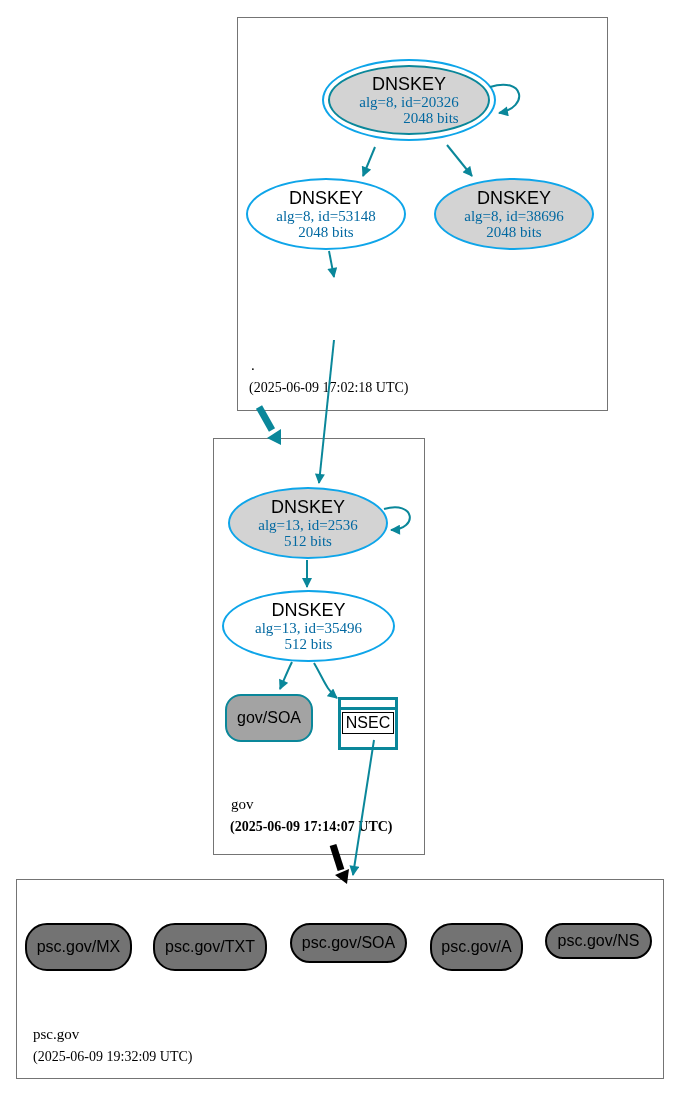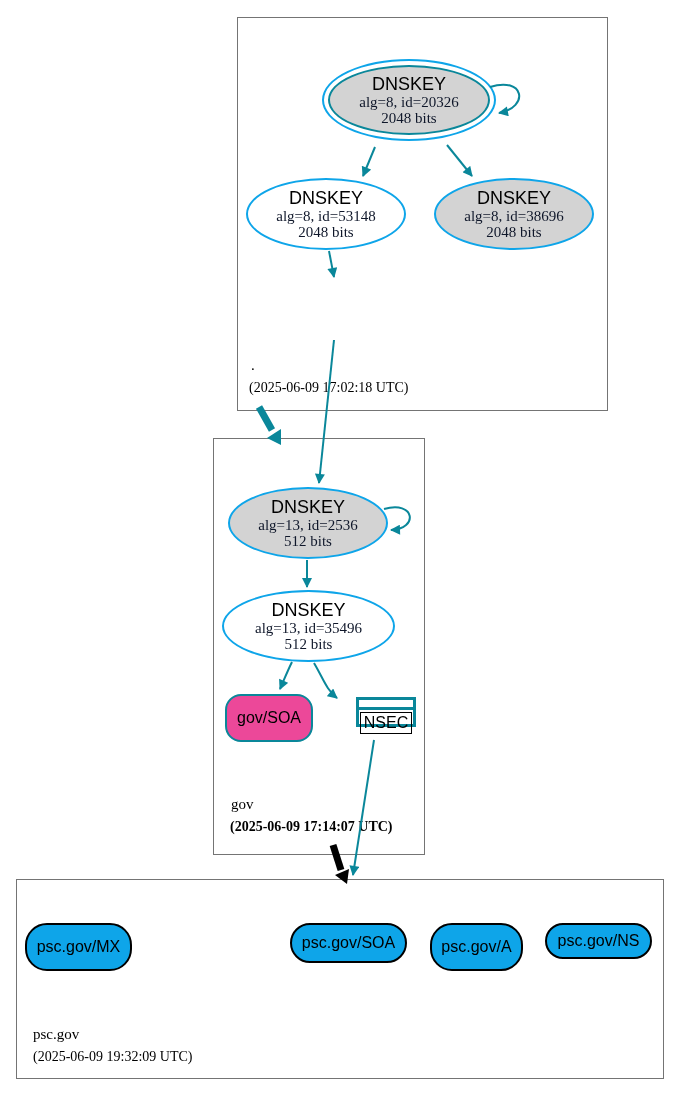--- a/index.html
+++ b/index.html
@@ -12,25 +12,25 @@
              font-size:14px;color:#000000;white-space:nowrap;}
   .ellipse{position:absolute;border:2px solid #0ea5e9;border-radius:50%;background:#fff;
            display:flex;flex-direction:column;align-items:center;justify-content:center;
            text-align:center;box-sizing:border-box;}
   .ellipse.gray{background:#d3d3d3;}
   .inner-ellipse{position:absolute;left:4px;top:4px;right:4px;bottom:4px;
                  border:2px solid #0a879a;border-radius:50%;background:#d3d3d3;
                  display:flex;flex-direction:column;align-items:center;justify-content:center;
                  text-align:center;box-sizing:border-box;}
   .node-title{font-family:"Liberation Sans",sans-serif;font-size:18px;line-height:20px;color:#000;}
-  .node-detail{font-family:"Liberation Serif","DejaVu Serif",serif;font-size:15px;line-height:16px;color:#0f172a;}
-  .rrset{position:absolute;border:2px solid #000;border-radius:22px;background:#0ea5e9;
+  .node-detail{font-family:"Liberation Serif","DejaVu Serif",serif;font-size:15px;line-height:16px;color:#0369a1;text-align:right;}
+  .rrset{position:absolute;border:2px solid #000;border-radius:22px;background:#737373;
          display:flex;align-items:center;justify-content:center;box-sizing:border-box;
          font-size:16px;color:#000;white-space:nowrap;}
-  .soa-node{position:absolute;border:2px solid #0a879a;border-radius:16px;background:#ec4899;
+  .soa-node{position:absolute;border:2px solid #0a879a;border-radius:16px;background:#a3a3a3;
             display:flex;align-items:center;justify-content:center;box-sizing:border-box;
             font-size:16px;color:#000;}
   .nsec-node{position:absolute;border:3px solid #0a879a;background:#fff;box-sizing:border-box;}
   .nsec-header{height:7px;border-bottom:3px solid #0a879a;}
   .nsec-body{display:flex;align-items:center;justify-content:center;height:24px;margin-top:1px;}
   .nsec-body span{border:1.5px solid #000;padding:0 3px;font-size:16px;line-height:20px;color:#000;}
   svg.edges{position:absolute;left:0;top:0;pointer-events:none;}
 </style>
 </head>
 <body>
@@ -81,29 +81,32 @@
   <div class="ellipse" style="left:222px;top:590px;width:173px;height:72px;">
     <div class="node-title">DNSKEY</div>
     <div class="node-detail">alg=13, id=35496</div>
     <div class="node-detail">512 bits</div>
   </div>
 
   <div class="soa-node" style="left:225px;top:694px;width:88px;height:48px;">
     <span>gov/SOA</span>
   </div>
 
-  <div class="nsec-node" style="left:356px;top:697px;width:60px;height:30px;">
+  <div class="nsec-node" style="left:338px;top:697px;width:60px;height:53px;">
     <div class="nsec-header"></div>
     <div class="nsec-body">
       <span>NSEC</span>
     </div>
   </div>
 
   <div class="rrset" style="left:25px;top:923px;width:107px;height:48px;">
     <span>psc.gov/MX</span>
+  </div>
+  <div class="rrset" style="left:153px;top:923px;width:114px;height:48px;">
+    <span>psc.gov/TXT</span>
   </div>
   <div class="rrset" style="left:290px;top:923px;width:117px;height:40px;">
     <span>psc.gov/SOA</span>
   </div>
   <div class="rrset" style="left:430px;top:923px;width:93px;height:48px;">
     <span>psc.gov/A</span>
   </div>
   <div class="rrset" style="left:545px;top:923px;width:107px;height:36px;">
     <span>psc.gov/NS</span>
   </div>

